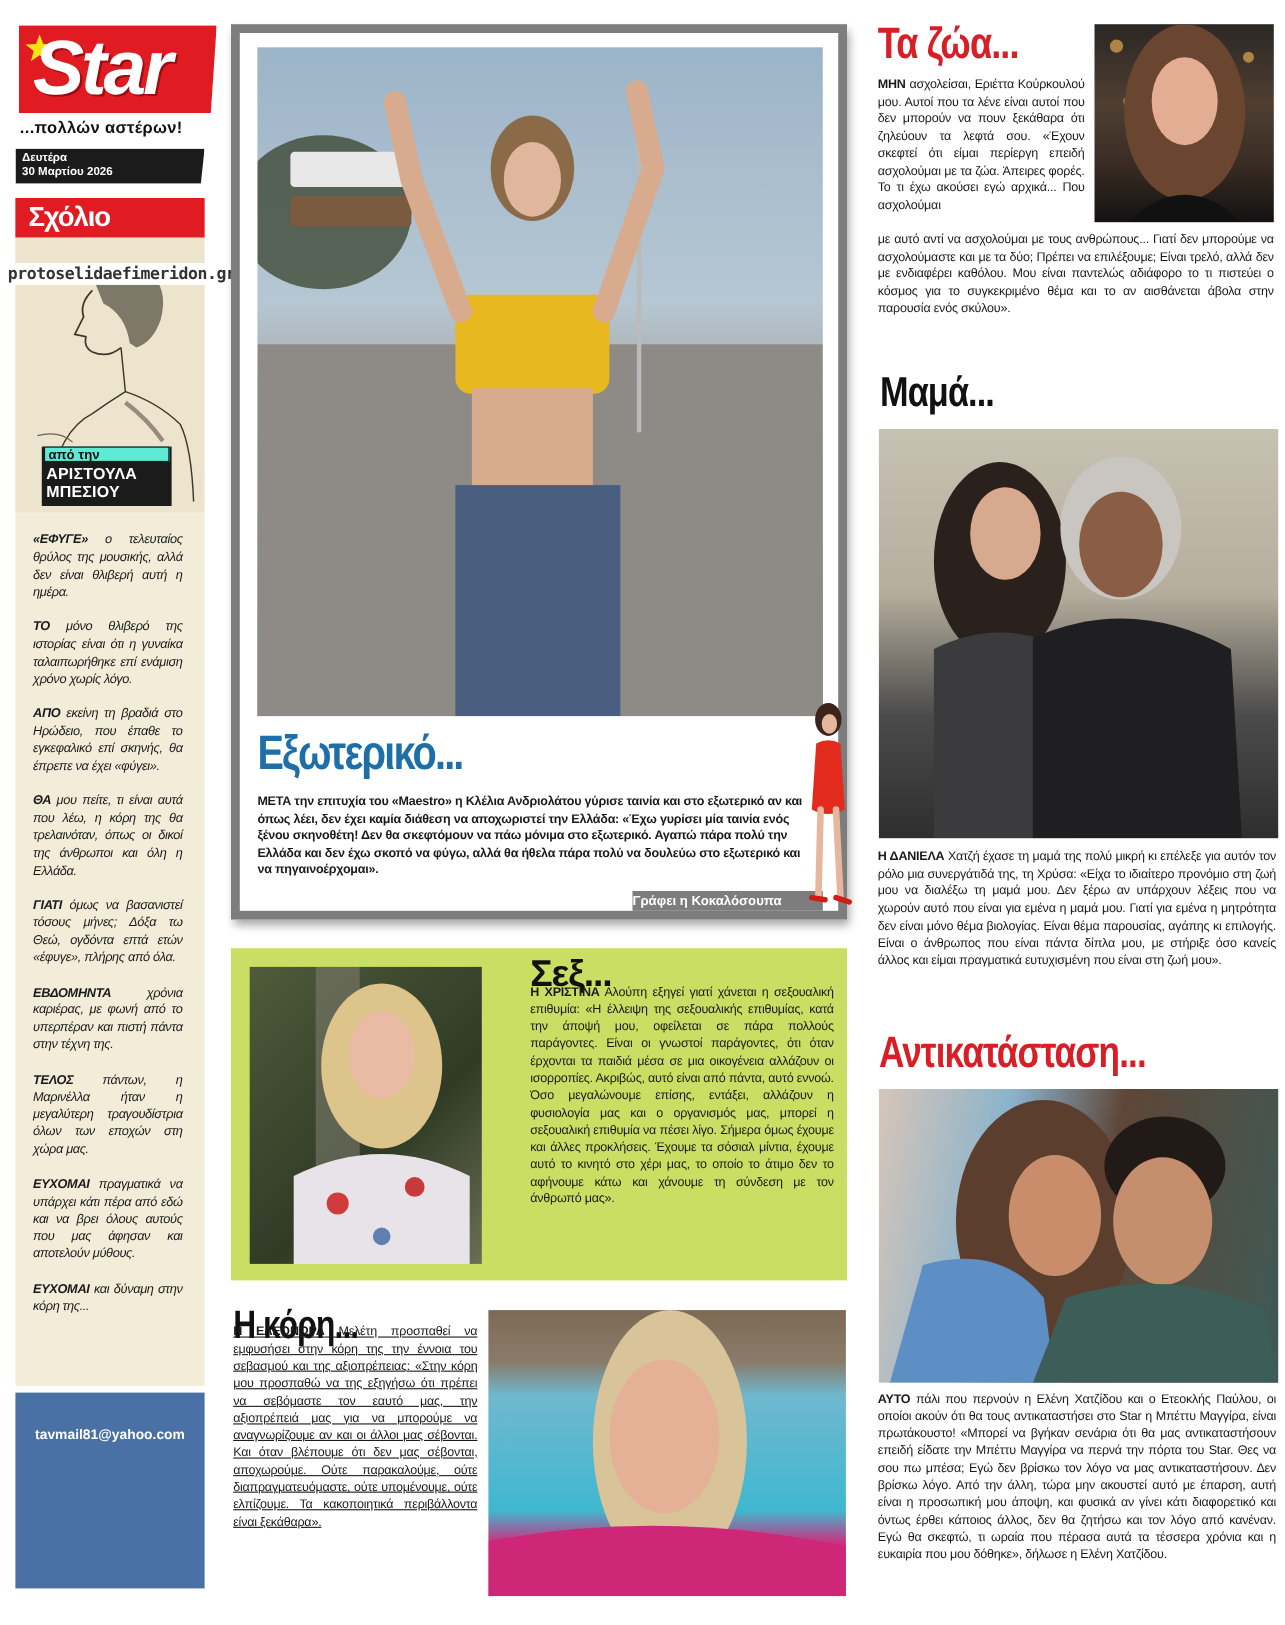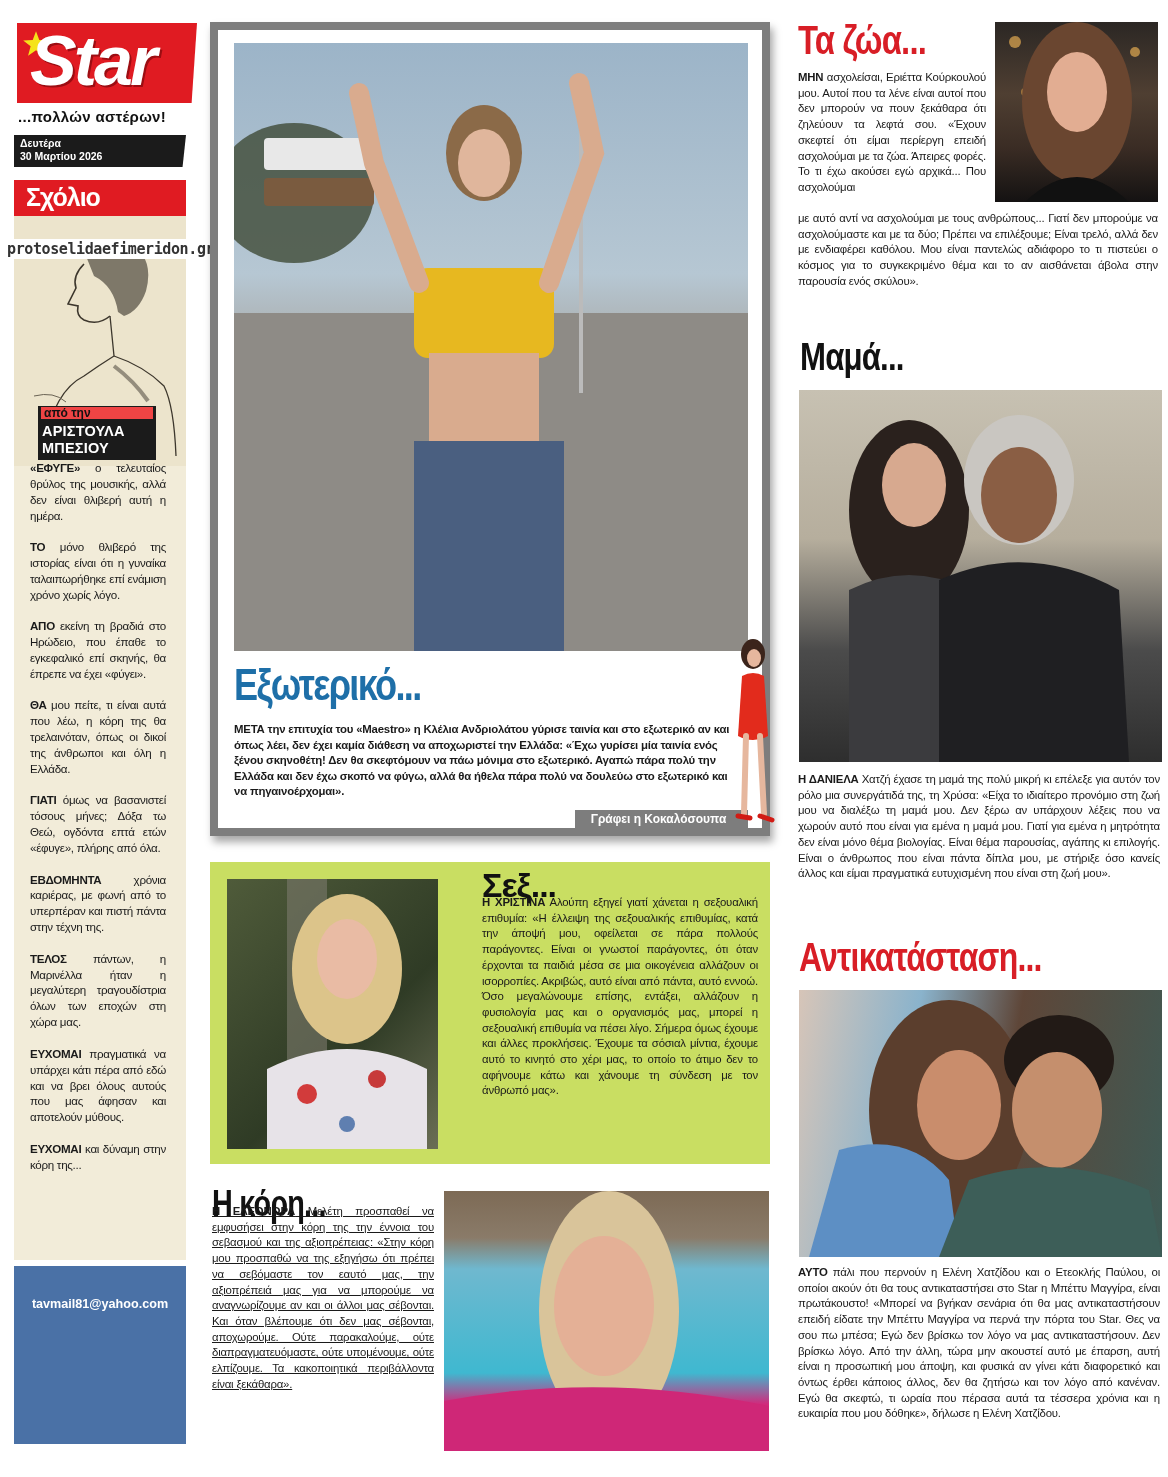--- a/index.html
+++ b/index.html
@@ -18,36 +18,36 @@
   #datebar { left: 14px; top: 135px; width: 172px; height: 32px; background: #1b1b1b; clip-path: polygon(0 0,100% 0,98% 100%,0 100%); }
   #date-day, #date-full { color: #fff; font-size: 10.5px; font-weight: bold; left: 20px; }
   #date-day { top: 137px; } #date-full { top: 150px; }
 
   #comment-col { left: 14px; top: 180px; width: 172px; height: 1080px; background: #f2ecd9; }
   #comment-head { left: 14px; top: 180px; width: 172px; height: 36px; background: #e01b22; }
   #comment-head-text { left: 26px; top: 183px; font-size: 25px; font-weight: bold; color: #fff; letter-spacing: -1px; }
   #sketch { left: 14px; top: 216px; width: 172px; height: 250px; }
   #watermark { left: 4px; top: 239px; background: #fff; font-size: 15px; font-weight: bold; color: #333; padding: 1px 3px; font-family: "DejaVu Sans Mono", monospace; letter-spacing: -0.4px; text-align: right; }
   #byline-box { left: 38px; top: 406px; width: 118px; height: 54px; background: #1b1b1b; }
-  #byline-from { left: 40px; top: 406px; width: 114px; height: 14px; background: #ef4444; border: 1px solid #1b1b1b; font-size: 12px; font-weight: bold; color: #111; line-height: 12px; padding-left: 3px; }
+  #byline-from { left: 40px; top: 406px; width: 114px; height: 14px; background: #5eead4; border: 1px solid #1b1b1b; font-size: 12px; font-weight: bold; color: #111; line-height: 12px; padding-left: 3px; }
   #byline-name1, #byline-name2 { left: 42px; font-size: 14.5px; font-weight: bold; color: #fff; letter-spacing: 0.2px; }
   #byline-name1 { top: 423px; } #byline-name2 { top: 440px; }
-  #comment-paras { left: 30px; top: 460px; width: 136px; }
+  #comment-paras { left: 30px; top: 483px; width: 136px; font-style: italic; }
   #comment-paras p { font-size: 11.6px; line-height: 15.9px; margin-bottom: 15.5px; text-align: justify; letter-spacing: -0.3px; }
   #mailbox { left: 14px; top: 1266px; width: 172px; height: 178px; background: #4a71a6; }
   #mailbox-text { left: 20px; top: 1276px; width: 160px; text-align: center; font-size: 12.6px; line-height: 19.3px; font-weight: bold; color: #fff; }
 
   
   #main-frame { left: 210px; top: 22px; width: 560px; height: 814px; background: #fff; border: 8px solid #7d7d7d; box-shadow: 3px 6px 8px rgba(0,0,0,0.35); }
   #main-photo { left: 234px; top: 43px; width: 514px; height: 608px;
      background: linear-gradient(180deg,#9cb4c8 0%,#b6c7d3 38%,#a7a7a4 52%,#8c8a86 70%,#7a7772 100%); }
   #main-title { left: 234px; top: 660px; font-size: 44px; font-weight: bold; color: #1e6fa8; letter-spacing: -2px; transform: scaleX(0.82); transform-origin: left top; }
   #main-text { left: 234px; top: 722px; width: 504px; }
   #main-text p { font-size: 11.4px; line-height: 15.6px; font-weight: bold; letter-spacing: -0.2px; }
-  #author-bar { left: 575px; top: 810px; width: 173px; height: 18px; background: #7d7d7d; color: #fff; font-size: 12px; font-weight: bold; text-align: center; padding-right: 6px; line-height: 18px; }
+  #author-bar { left: 575px; top: 810px; width: 173px; height: 18px; background: #7d7d7d; color: #fff; font-size: 12px; font-weight: bold; text-align: left; padding-right: 6px; line-height: 18px; }
   #lady-figure { left: 728px; top: 636px; width: 50px; height: 200px; }
 
   
   #sex-box { left: 210px; top: 862px; width: 560px; height: 302px; background: #c9de62; }
   #sex-photo { left: 227px; top: 879px; width: 211px; height: 270px; background: linear-gradient(135deg,#4f5b3a,#2f3b25 60%,#6b6e55); }
   #sex-title { left: 482px; top: 866px; font-size: 34px; font-weight: bold; color: #111; letter-spacing: -1px; text-align: right; }
   #sex-text { left: 482px; top: 895px; width: 276px; }
 
   
   #kori-title { left: 212px; top: 1183px; font-size: 36px; font-weight: bold; color: #111; transform: scaleX(0.8); transform-origin: left top; letter-spacing: -1px; }

